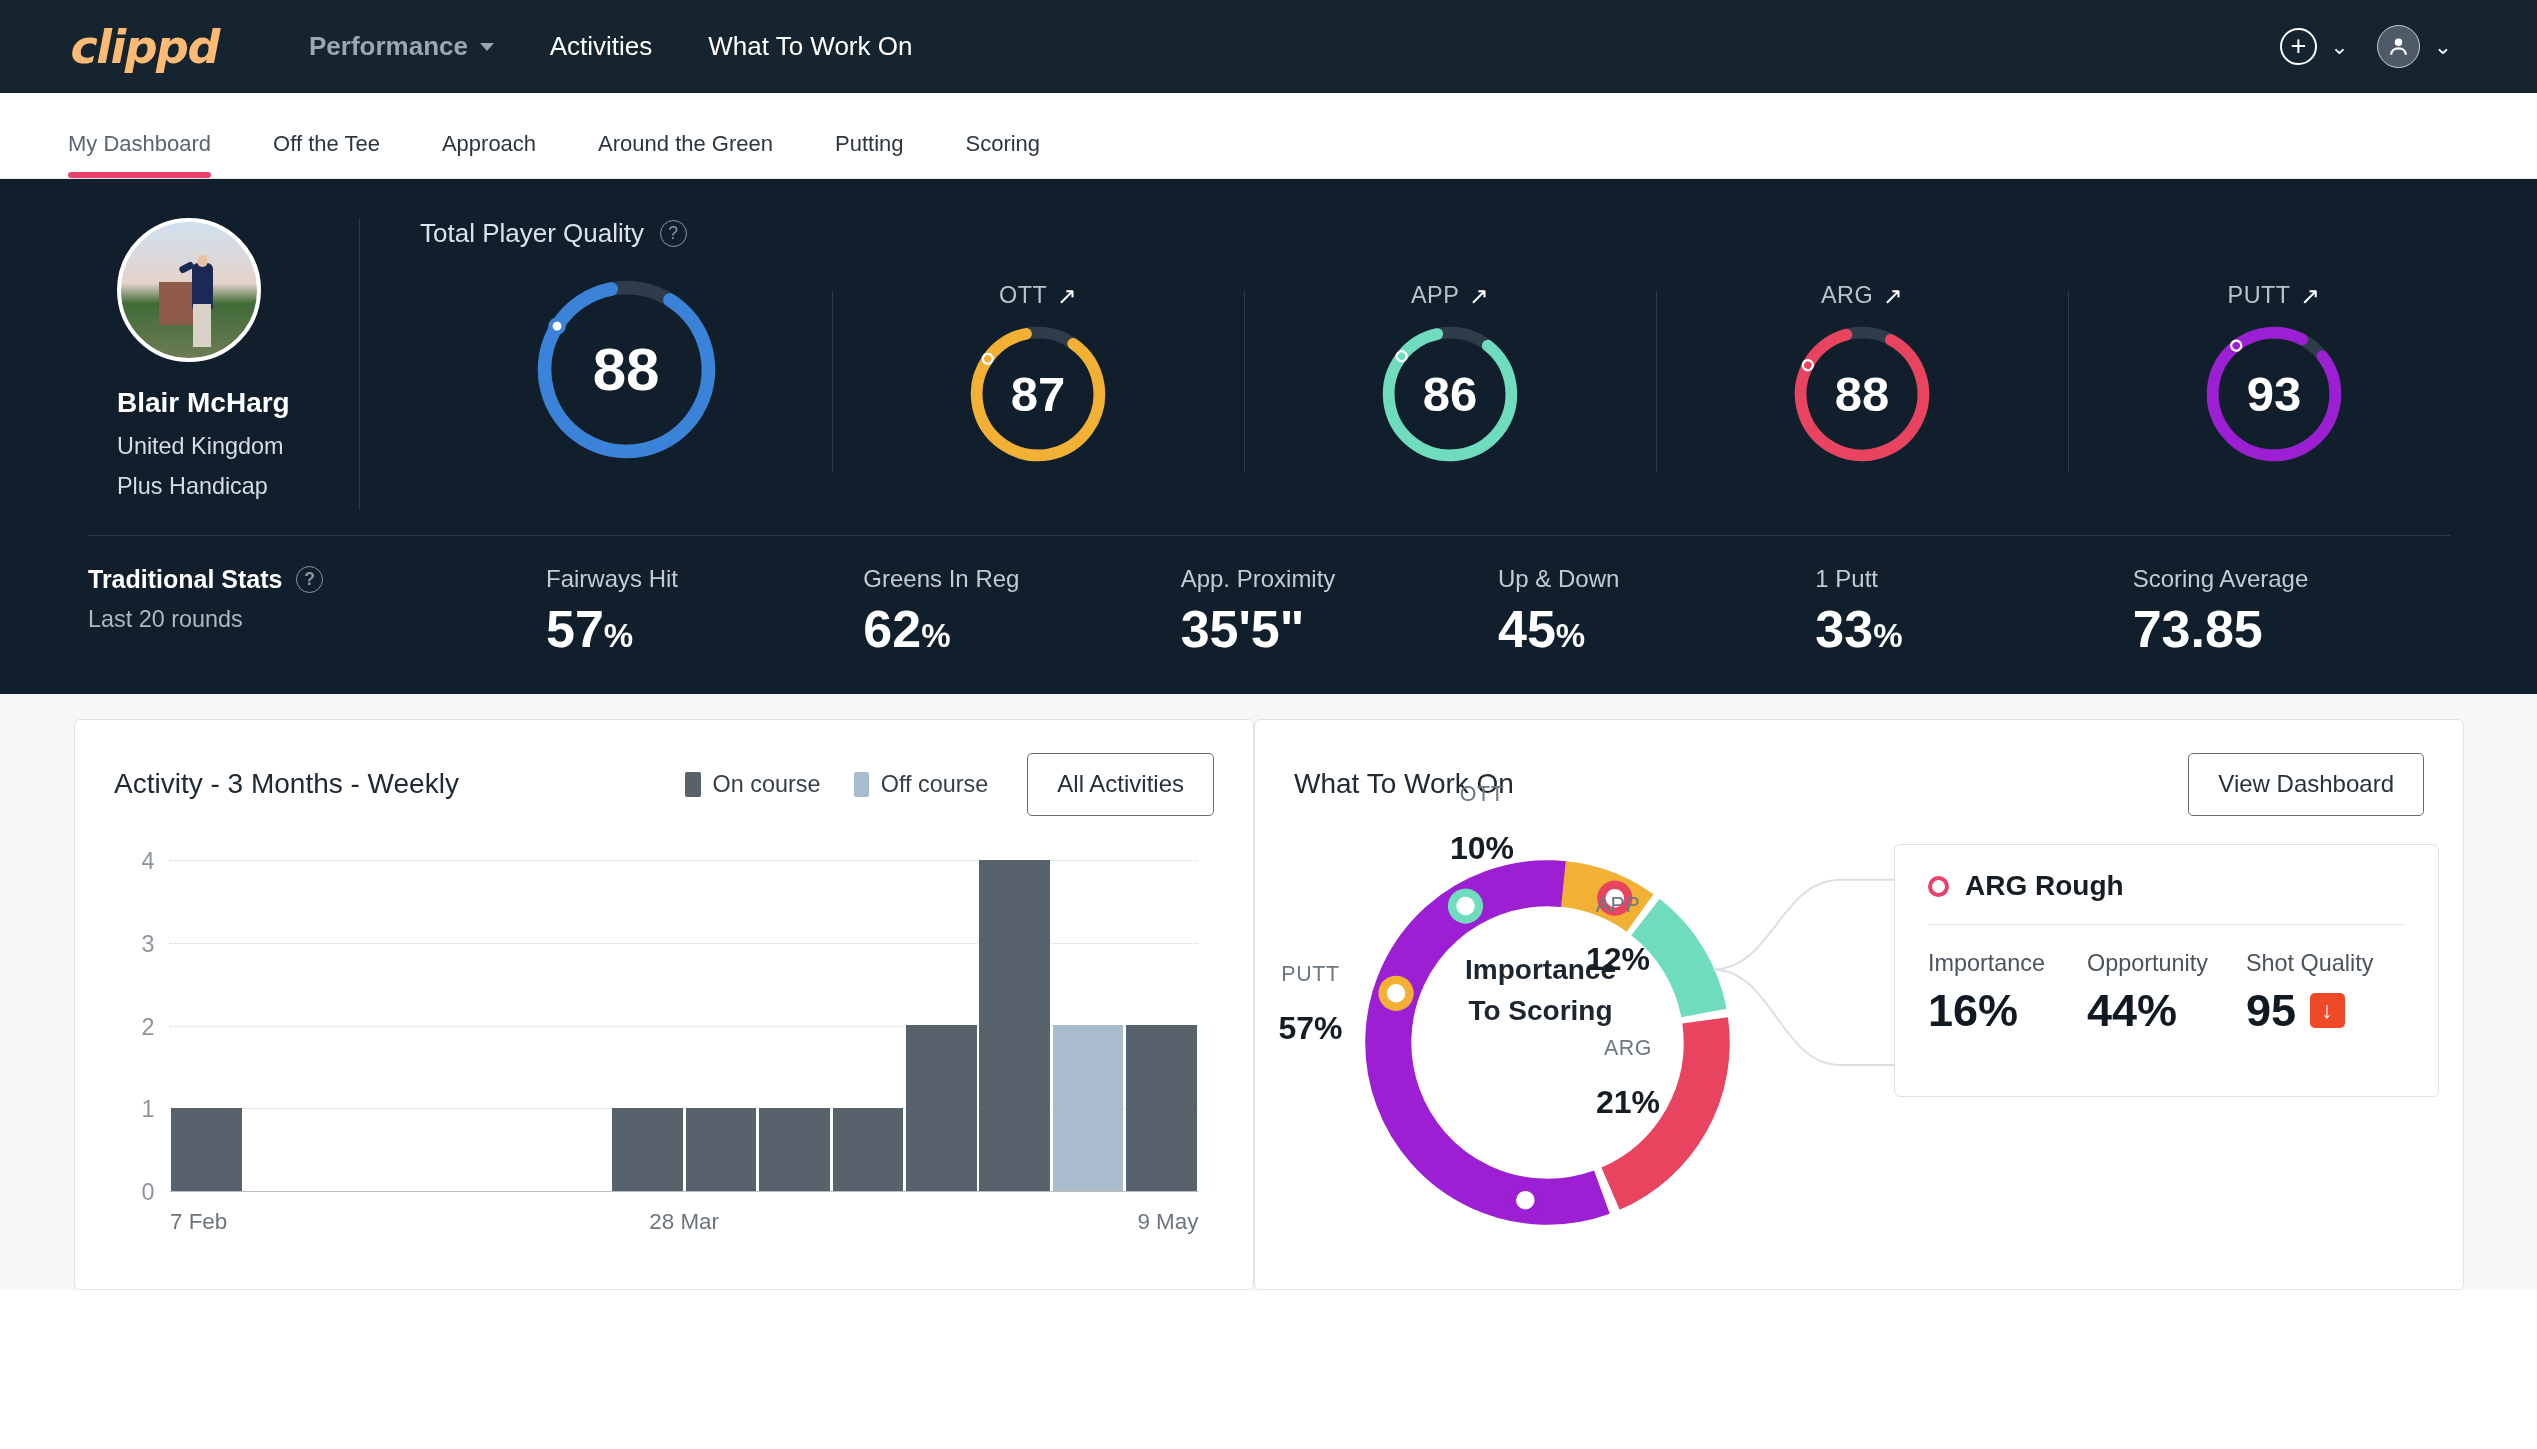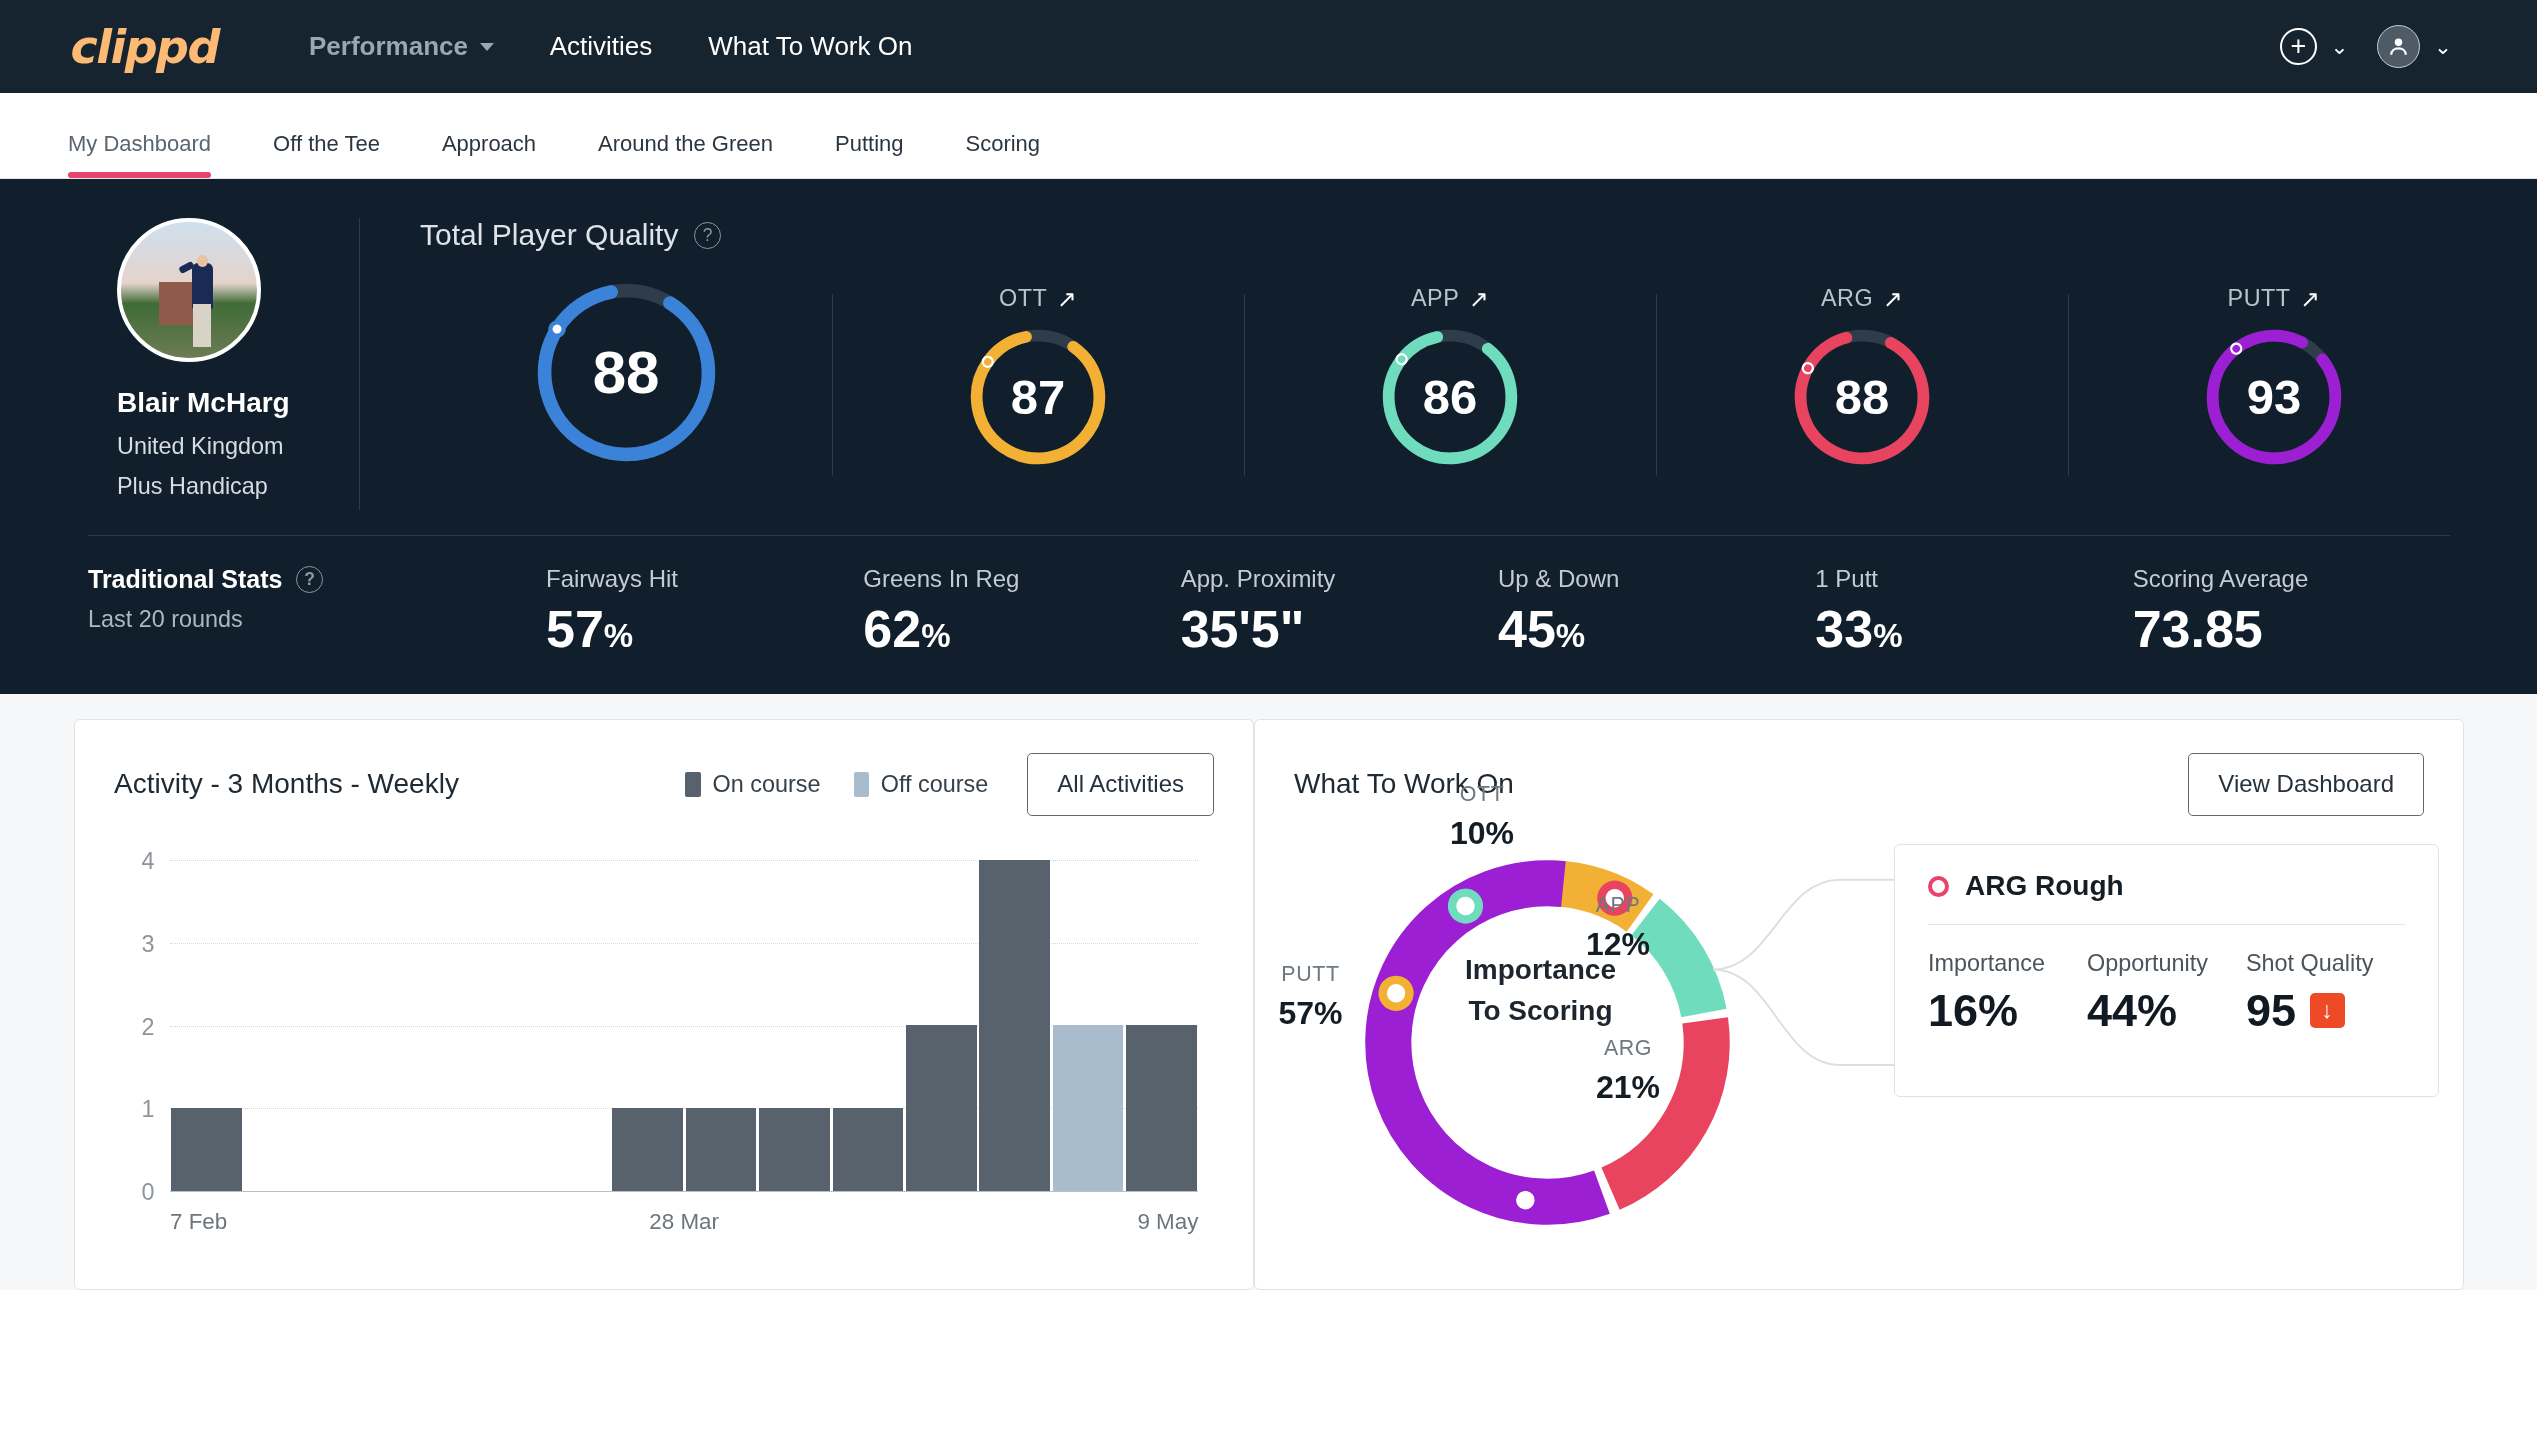--- a/index.html
+++ b/index.html
@@ -89,21 +89,21 @@
   }
   .avatar-photo .person-arm {
     position: absolute; left: 43%; top: 31%; width: 11%; height: 5%;
     background: #1b2a55; transform: rotate(-28deg); border-radius: 2.9px;
   }
   .pname { color: #ffffff; font-size: 28px; font-weight: 700; margin-top: 25px; }
   .pmeta { color: #d6dce1; font-size: 23.4px; margin-top: 13.6px; }
 
   .gauges-wrap { flex: 1; padding-left: 60px; padding-right: 58px; }
   .tpq-head { display: flex; align-items: center; gap: 15.6px; }
-  .tpq-title { color: #dde3e8; font-size: 30px; }
+  .tpq-title { color: #dde3e8; font-size: 26px; }
   .help-circ {
     width: 27px; height: 27px; border-radius: 50%; border: 1.9px solid #8c98a3;
     color: #8c98a3; font-size: 17.5px; display: flex; align-items: center;
     justify-content: center; cursor: pointer;
   }
   .gauge-row { display: flex; align-items: flex-end; margin-top: 11.7px; }
   .gauge-cell {
     flex: 1; display: flex; flex-direction: column; align-items: center;
     position: relative; padding-bottom: 15.6px;
   }
@@ -180,21 +180,21 @@
 
   
   .work-body { position: relative; margin-top: 17.5px; height: 419px; }
   .donut-zone { position: absolute; left: 0; top: 0; width: 545px; height: 419px; }
   .donut-center {
     position: absolute; left: 125px; top: 117px; width: 243px; text-align: center;
     font-size: 28px; color: #1d262f; font-weight: 700; line-height: 1.45;
   }
   .dlabel { position: absolute; text-align: center; }
   .dlabel .dk { font-size: 21.4px; color: #6e7881; letter-spacing: 0.6px; }
-  .dlabel .dv { font-size: 32px; color: #141c24; font-weight: 700; margin-top: 8px; }
+  .dlabel .dv { font-size: 32px; color: #141c24; font-weight: 700; margin-top: 23px; }
 
   .detail-card {
     position: absolute; left: 600px; top: 11px; width: 545px; height: 253px;
     border: 1px solid #dfe2e5; border-radius: 6px; background: #ffffff;
     padding: 25px 33px;
   }
   .detail-head { display: flex; align-items: center; gap: 15.6px; }
   .ring-dot {
     width: 21.4px; height: 21.4px; border-radius: 50%; border: 4.9px solid #e8436b;
   }

